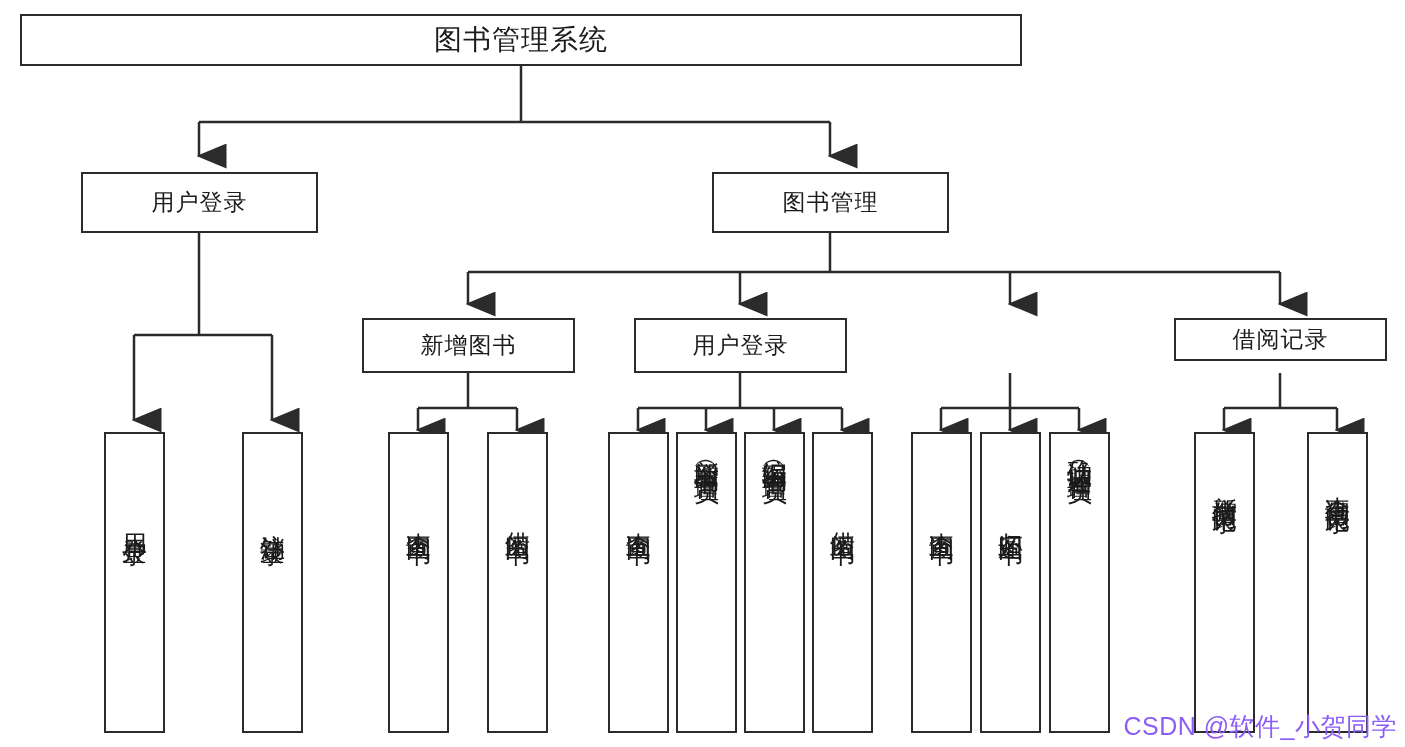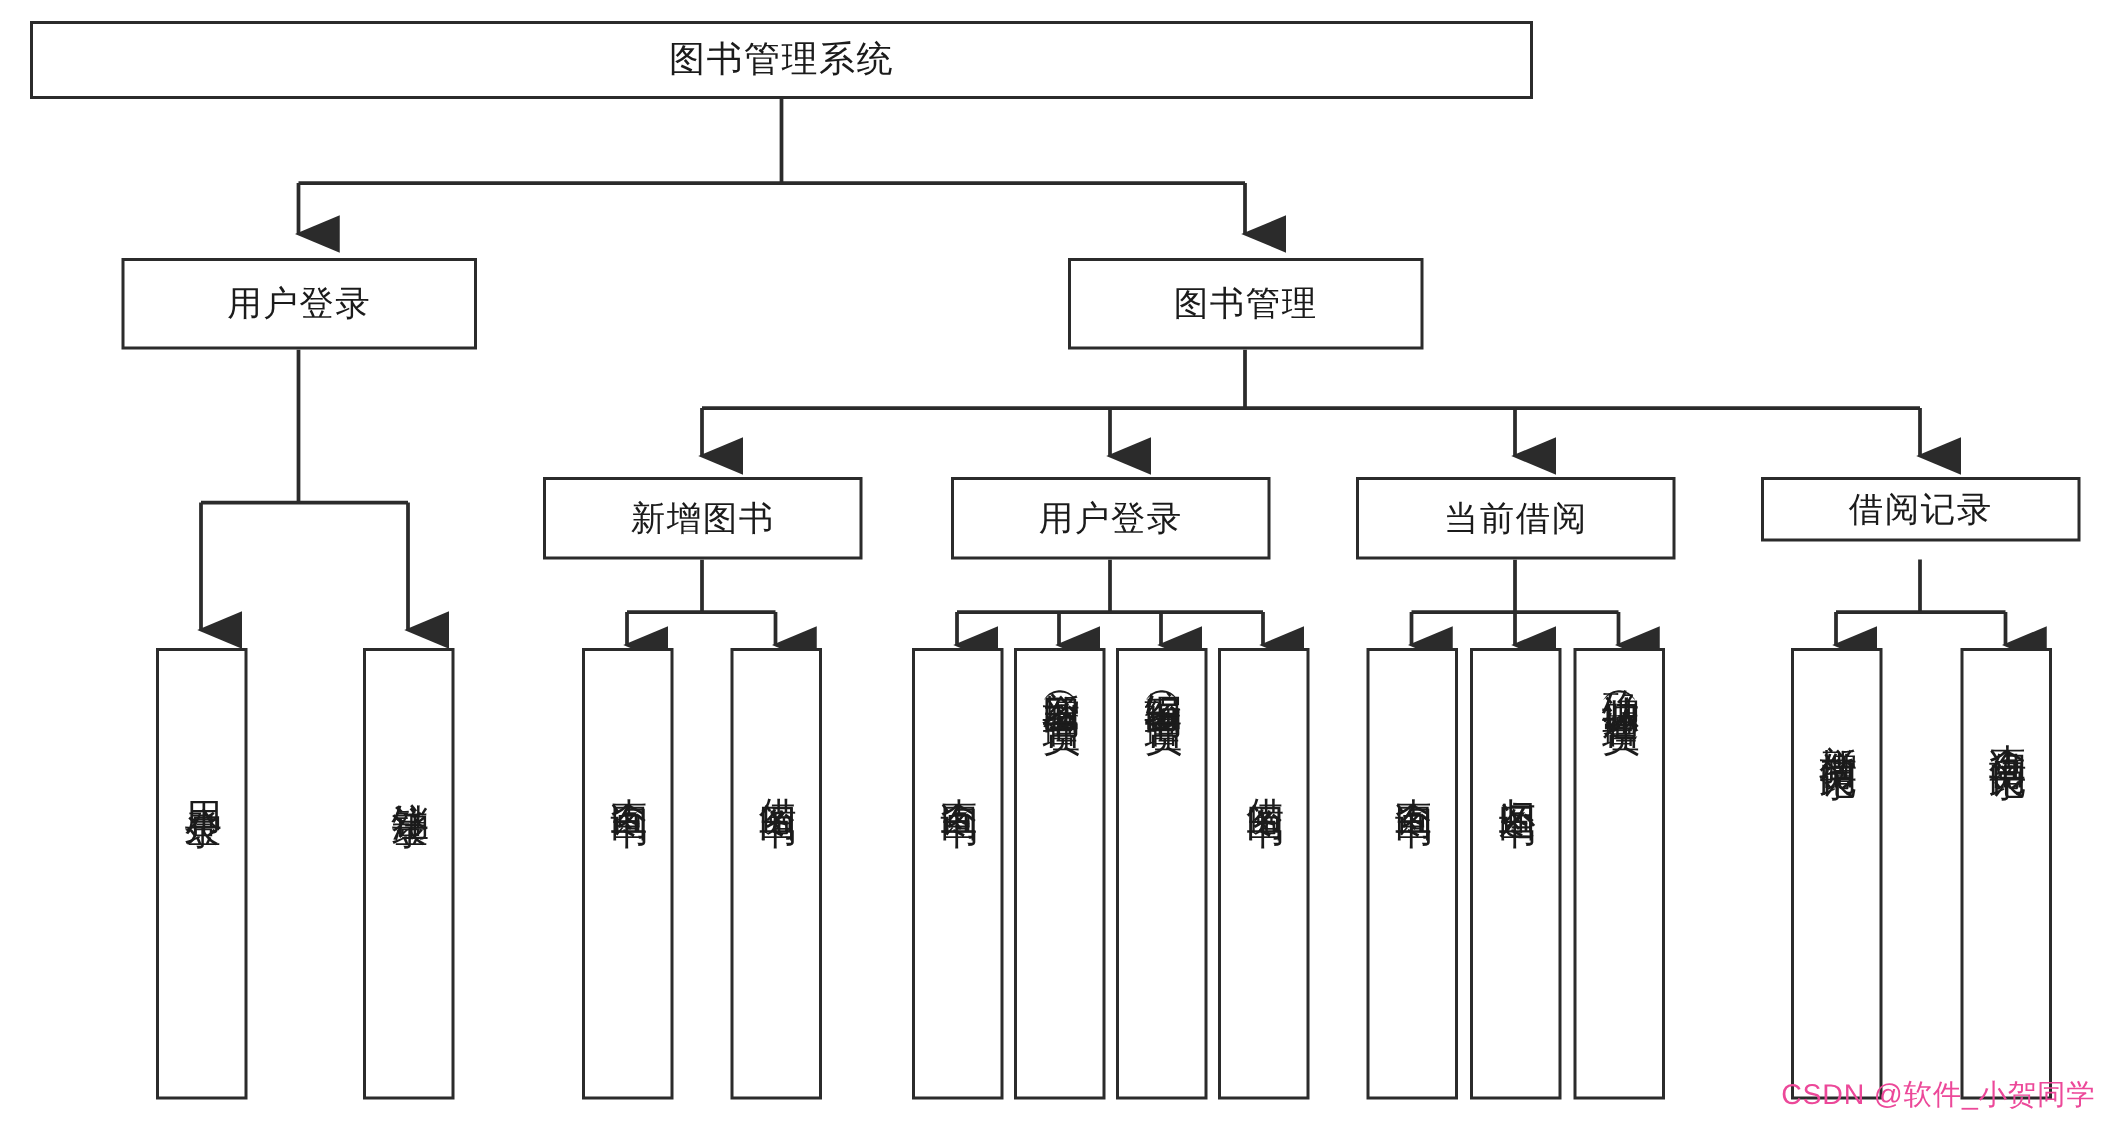--- a/index.html
+++ b/index.html
@@ -49,27 +49,27 @@
     align-items: flex-start;
     padding-top: 8px;
   }
   .node.vert .label {
     writing-mode: vertical-rl;
     text-orientation: upright;
     font-size: 25px;
     line-height: 1.0;
     letter-spacing: 3px;
   }
-  #root-node .label { font-size: 24px; }
+  #root-node .label { font-size: 28px; }
   .watermark {
     position: absolute;
     right: 8px;
     bottom: 4px;
-    font-size: 19px;
-    color: #ec4899;
+    font-size: 25px;
+    color: #8b5cf6;
     white-space: nowrap;
     letter-spacing: 0.5px;
   }
 </style>
 </head>
 <body>
 
 <div id="canvas">
 
   <svg class="wires" viewBox="0 0 1405 747" xmlns="http://www.w3.org/2000/svg">
@@ -132,23 +132,20 @@
   <div class="node horiz" style="left:712px; top:172px; width:237px; height:61px;">
     <span class="label">图书管理</span>
   </div>
 
   <div class="node horiz" style="left:362px; top:318px; width:213px; height:55px;">
     <span class="label">新增图书</span>
   </div>
   <div class="node horiz" style="left:634px; top:318px; width:213px; height:55px;">
     <span class="label">用户登录</span>
   </div>
-  <div class="node horiz" style="left:904px; top:318px; width:213px; height:55px;">
-    <span class="label">当前借阅</span>
-  </div>
   <div class="node horiz" style="left:1174px; top:318px; width:213px; height:43px;">
     <span class="label">借阅记录</span>
   </div>
 
   <div class="node vert" style="left:104px; top:432px; width:61px; height:301px; padding-top:80px;">
     <span class="label">用户登录</span>
   </div>
   <div class="node vert" style="left:242px; top:432px; width:61px; height:301px; padding-top:80px;">
     <span class="label">注销登录</span>
   </div>

